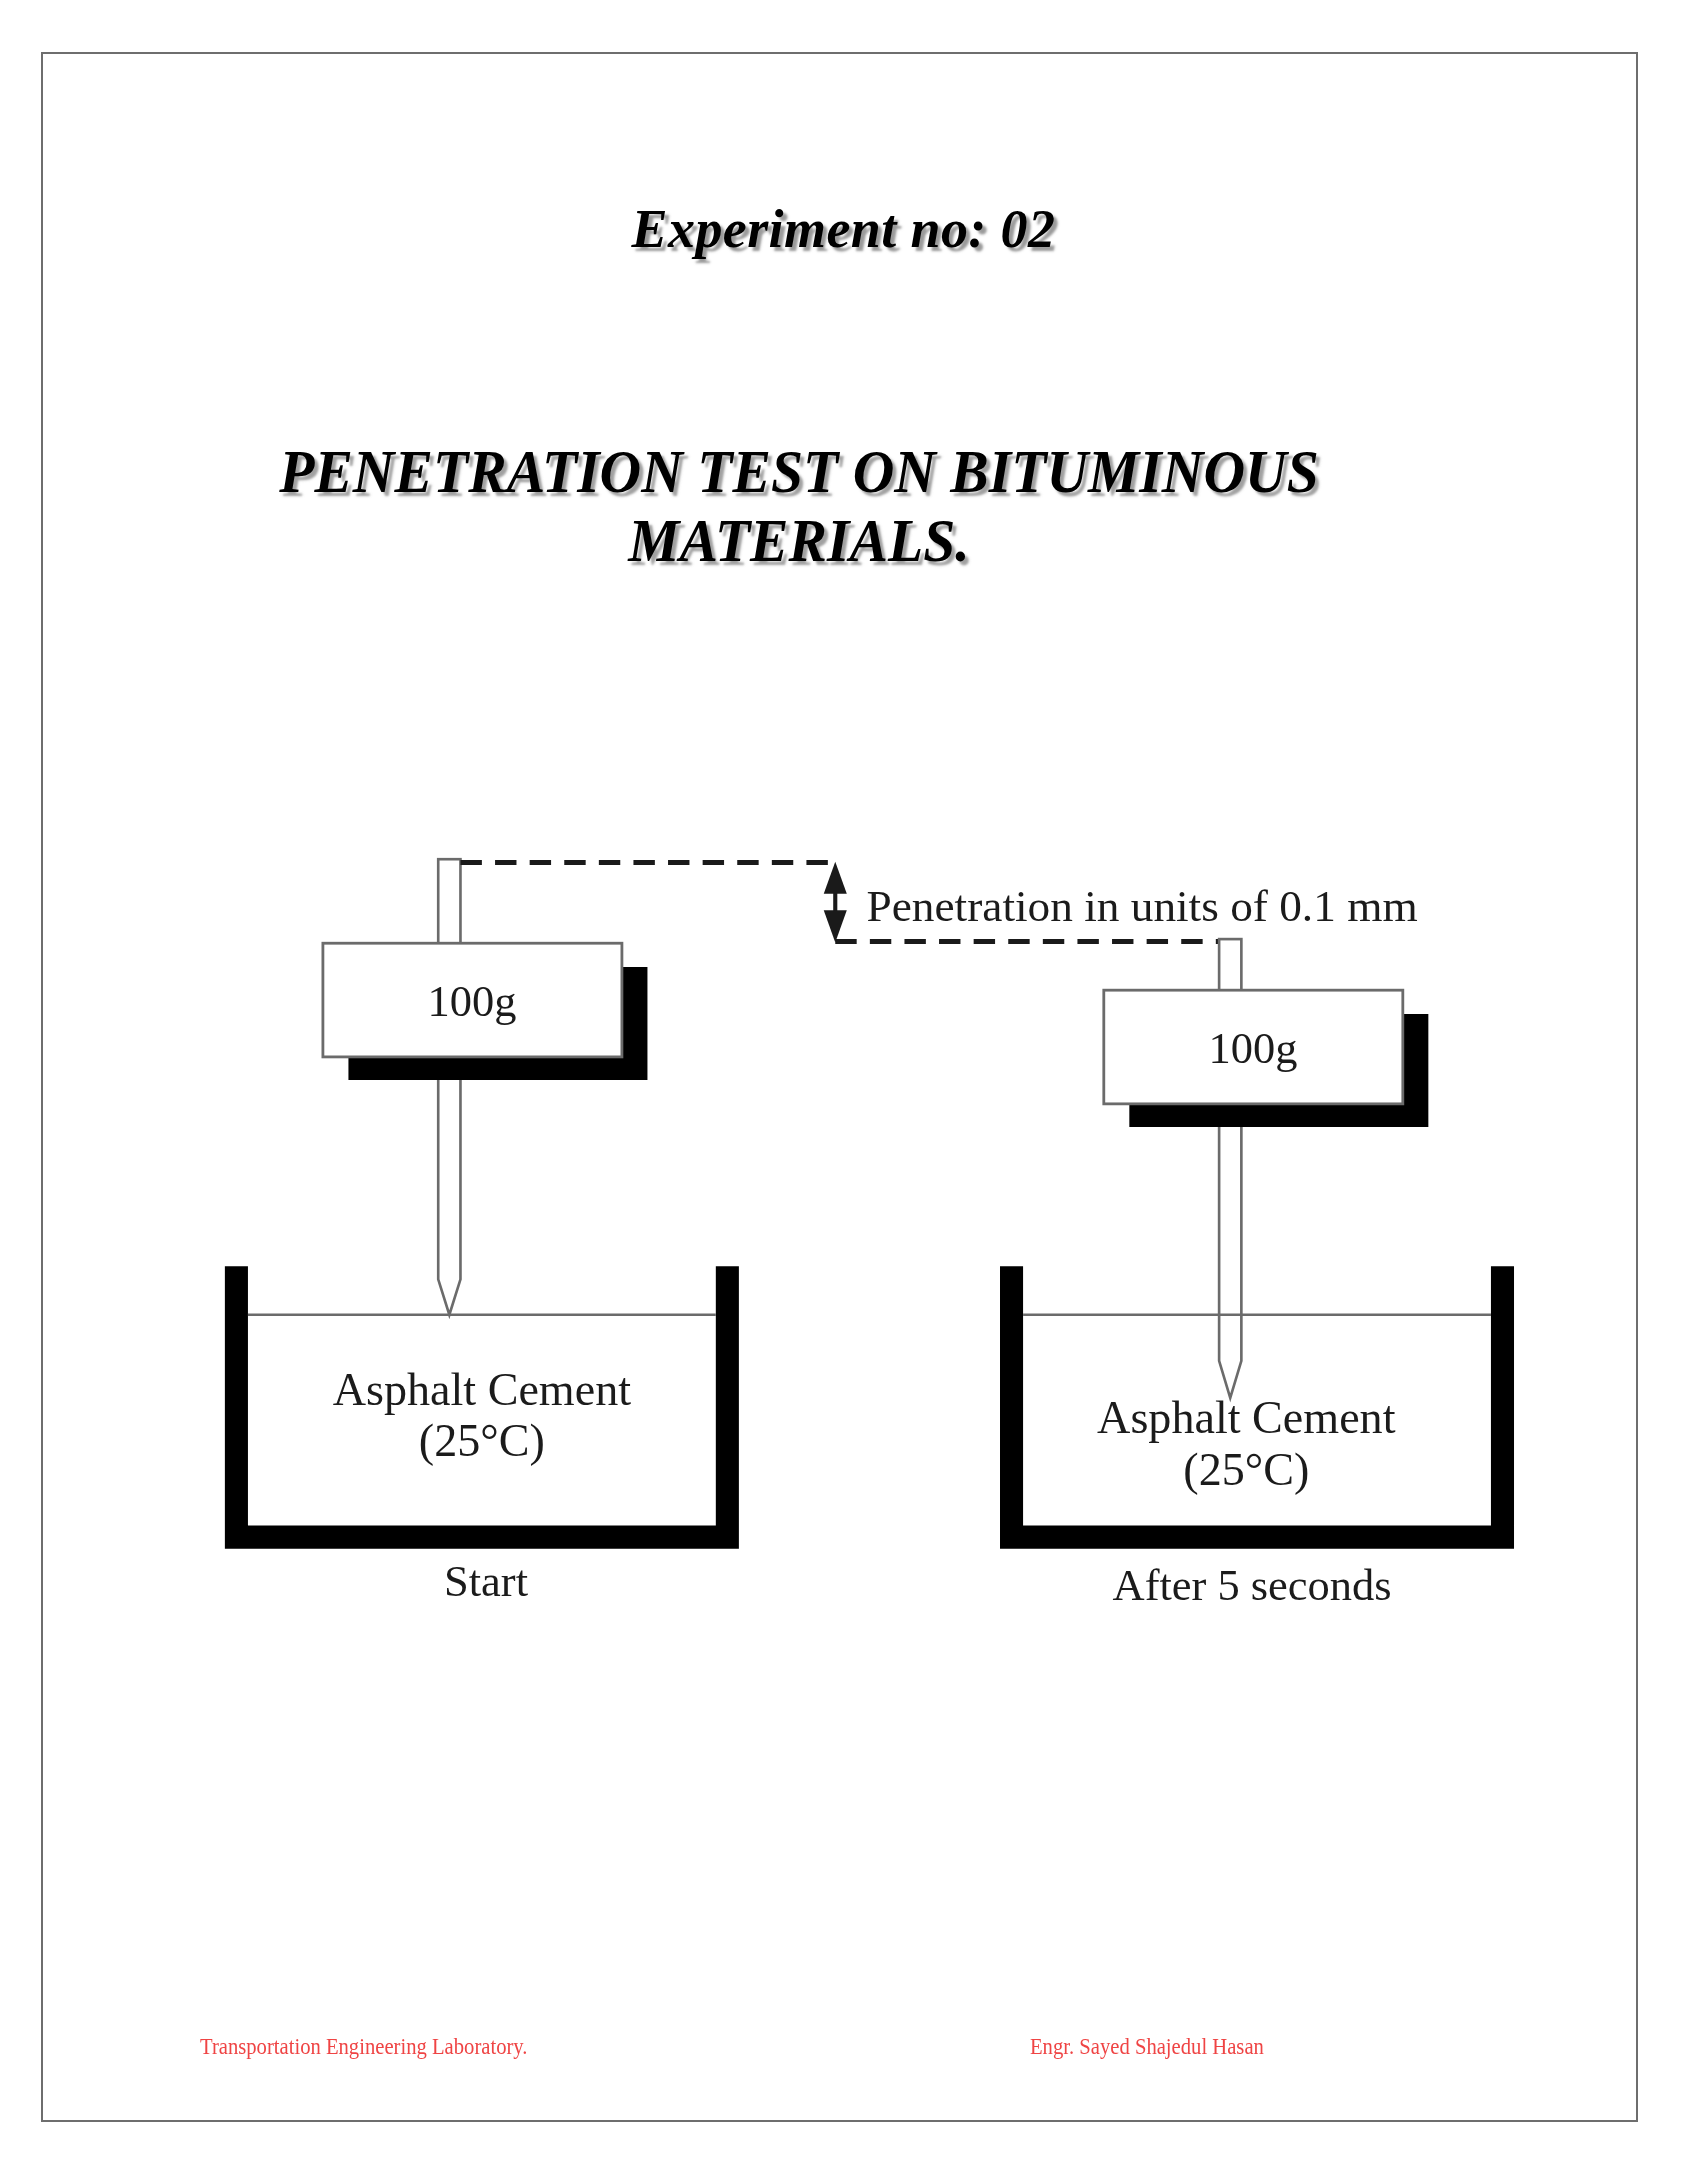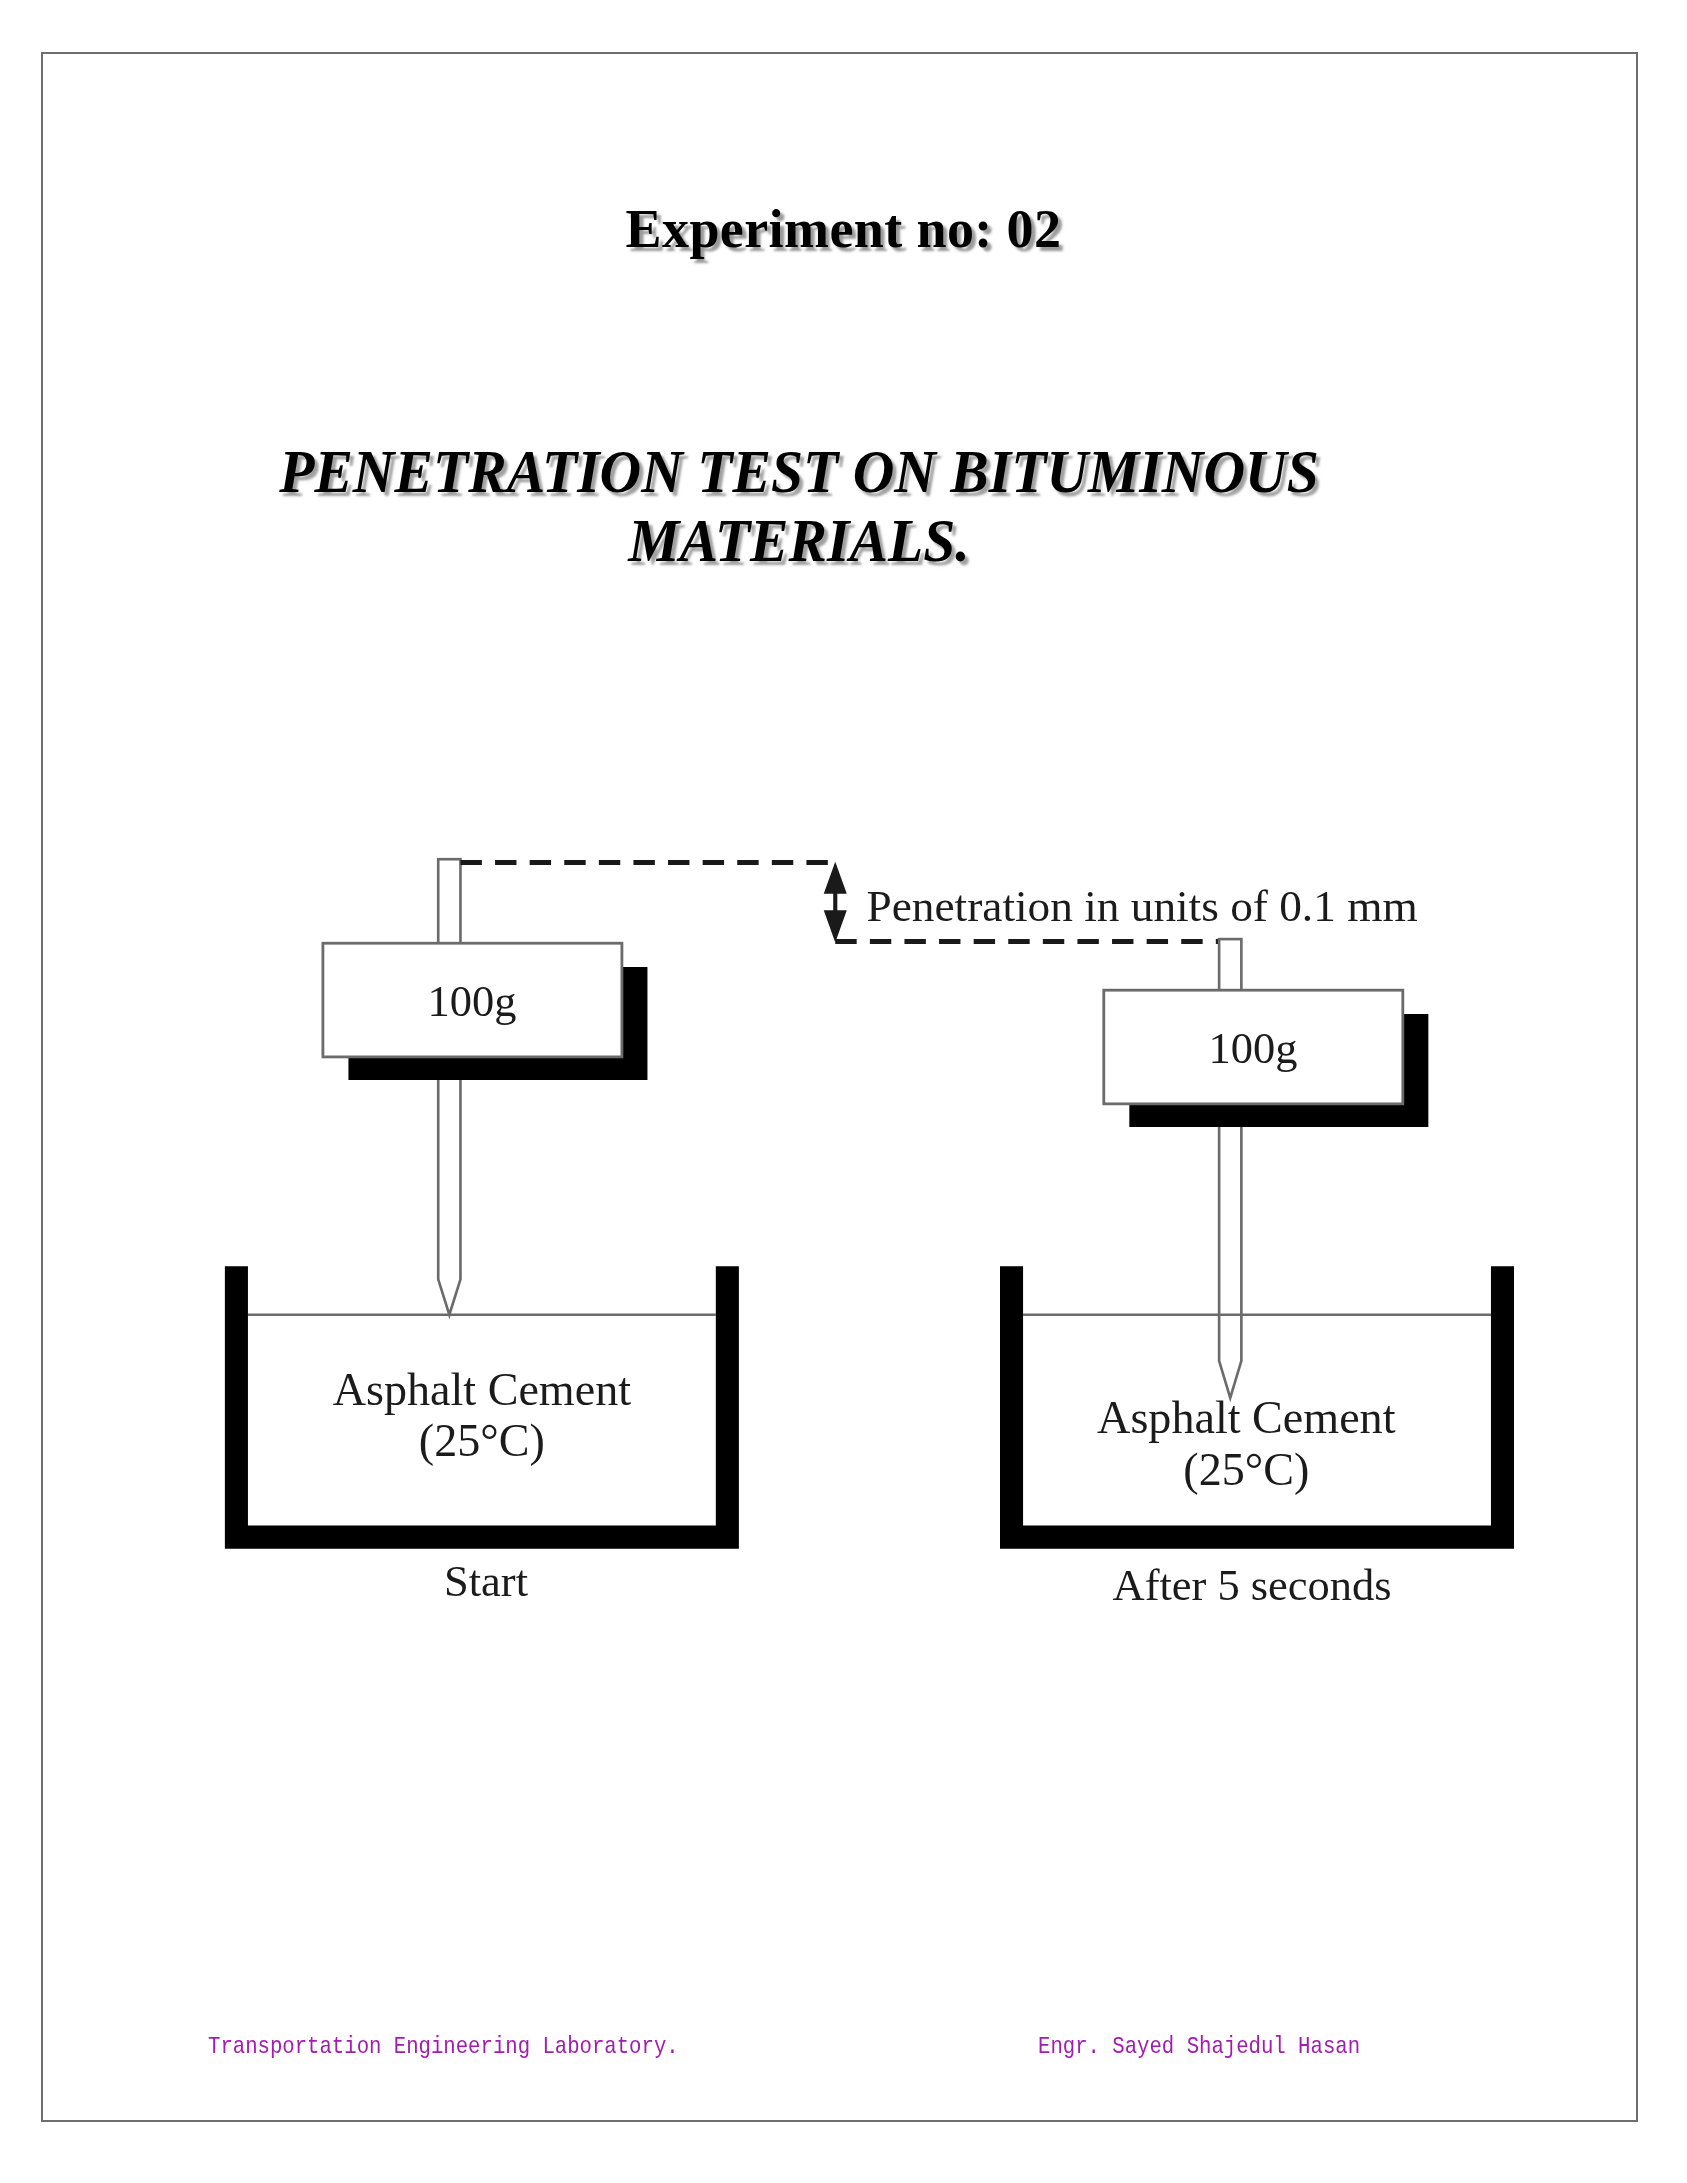--- a/index.html
+++ b/index.html
@@ -29,20 +29,21 @@
 
   
   #experiment-title {
     position: absolute;
     left: 0;
     top: 198px;
     width: 100%;
     text-align: center;
     font-family: "Liberation Serif", serif;
     font-weight: bold;
+    font-style: italic;
     font-size: 54px;
     letter-spacing: 0.4px;
     color: #000000;
     text-shadow: 4.1px 4.1px 2.5px rgba(120,120,120,0.75);
     white-space: nowrap;
   }
 
   #main-title {
     position: absolute;
     left: 140px;
@@ -70,24 +71,23 @@
   }
   #figure svg { display: block; }
 
   
   #footer {
     position: absolute;
     left: 41px;
     top: 2033px;
     width: 1597px;
     height: 49px;
-    font-family: Liberation Mono, monospace;
+    font-family: Liberation Serif, serif;
     font-size: 24px;
-    color: #a21caf;
-    margin-left: 8px;
+    color: #ef4444;
   }
   #footer-left {
     position: absolute;
     left: 159px;
     top: 0;
     transform: scaleX(0.86);
     transform-origin: left top;
     white-space: nowrap;
   }
   #footer-right {

